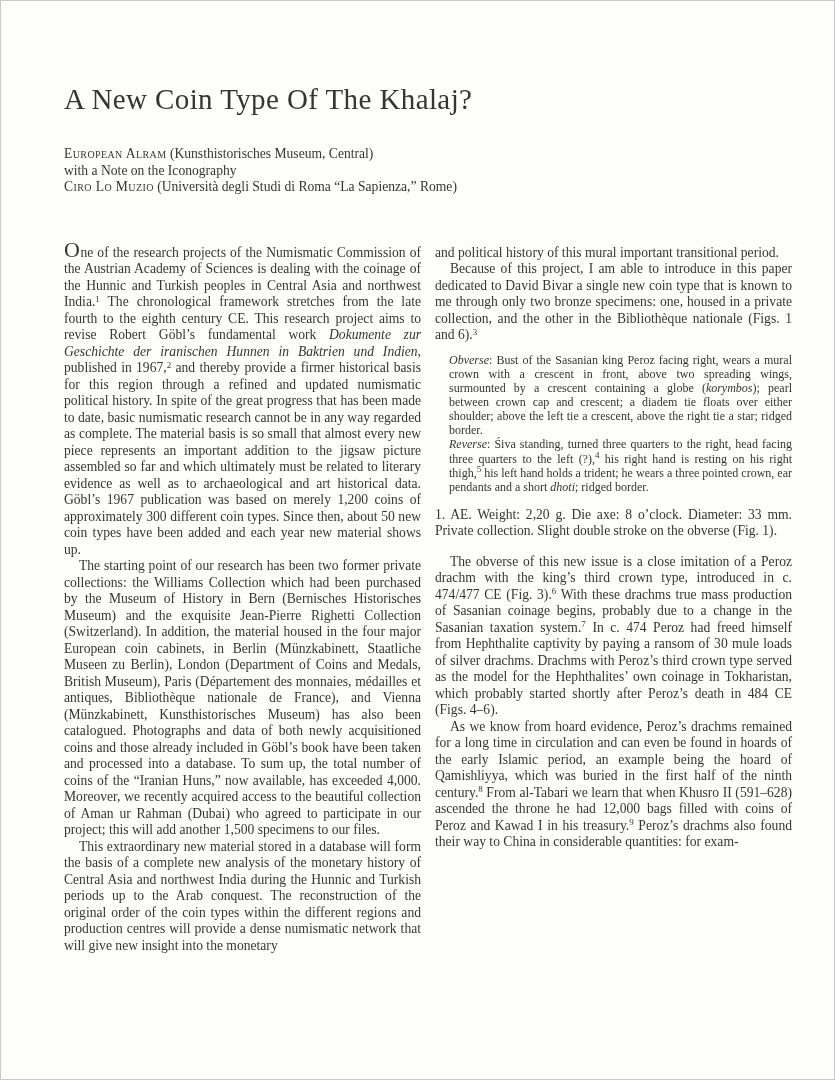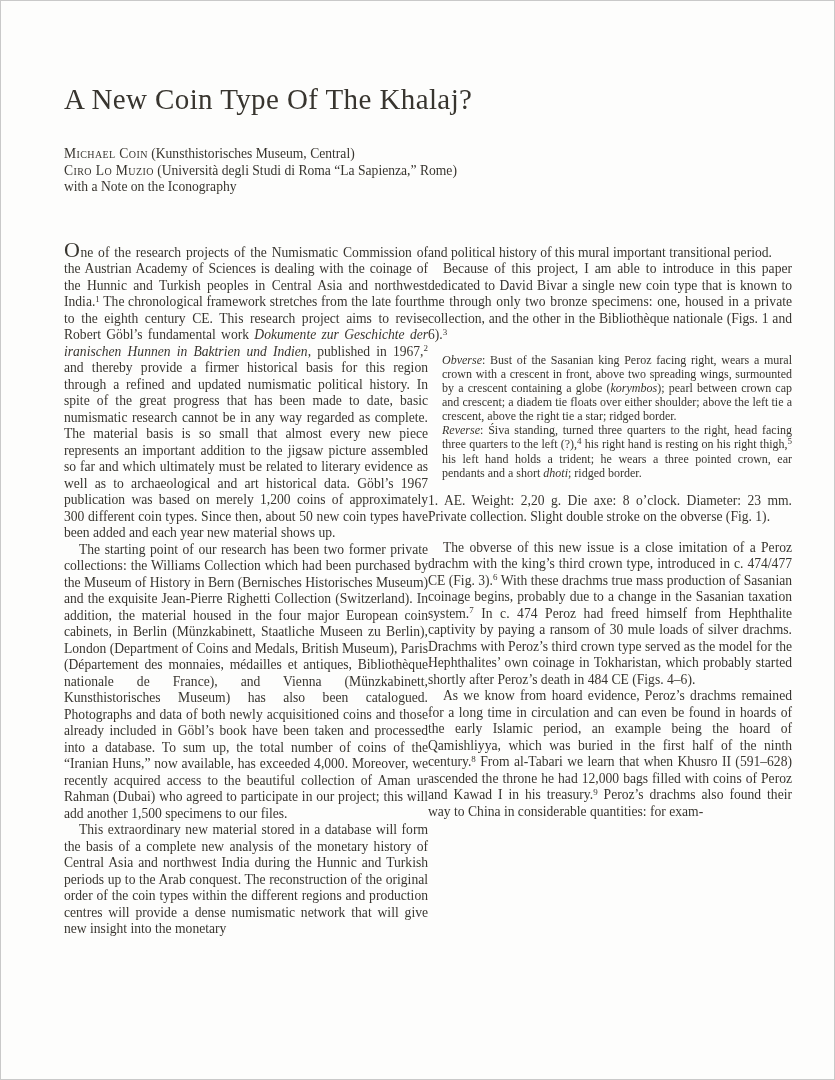--- a/index.html
+++ b/index.html
@@ -29,21 +29,21 @@
   .authors {
     font-size: 13.5px;
     line-height: 17.5px;
   }
   .authors .para {
     text-align: left;
     text-indent: 0;
   }
   .columns {
     display: flex;
-    gap: 0;
+    gap: 14px;
     margin-top: 49px;
   }
   .col {
     flex: 1 1 0;
     min-width: 0;
   }
   .para {
     margin: 0;
     font-size: 13.6px;
     line-height: 16.5px;
@@ -73,34 +73,34 @@
     top: -4.5px;
   }
 </style>
 </head>
 <body>
 
 <div class="page">
   <h1 class="title">A New Coin Type Of The Khalaj?</h1>
 
   <div class="authors">
-      <p class="para"><span class="sc">Michael Coin</span><span> (Kunsthistorisches Museum, Central)</span></p>
+      <p class="para"><span class="sc">European Alram</span><span> (Kunsthistorisches Museum, Central)</span></p>
+      <p class="para"><span>with a Note on the Iconography</span></p>
       <p class="para"><span class="sc">Ciro Lo Muzio</span><span> (Università degli Studi di Roma “La Sapienza,” Rome)</span></p>
-      <p class="para"><span>with a Note on the Iconography</span></p>
     </div>
 
   <div class="columns">
     <div class="col">
         <p class="para"><span class="init">O</span><span>ne of the research projects of the Numismatic Commission of the Austrian Academy of Sciences is dealing with the coinage of the Hunnic and Turkish peoples in Central Asia and northwest India.</span><sup>1</sup><span> The chronological framework stretches from the late fourth to the eighth century CE. This research project aims to revise Robert Göbl’s fundamental work </span><span class="i">Dokumente zur Geschichte der iranischen Hunnen in Baktrien und Indien</span><span>, published in 1967,</span><sup>2</sup><span> and thereby provide a firmer historical basis for this region through a refined and updated numismatic political history. In spite of the great progress that has been made to date, basic numismatic research cannot be in any way regarded as complete. The material basis is so small that almost every new piece represents an important addition to the jigsaw picture assembled so far and which ultimately must be related to literary evidence as well as to archaeological and art historical data. Göbl’s 1967 publication was based on merely 1,200 coins of approximately 300 different coin types. Since then, about 50 new coin types have been added and each year new material shows up.</span></p>
         <p class="para indent"><span>The starting point of our research has been two former private collections: the Williams Collection which had been purchased by the Museum of History in Bern (Bernisches Historisches Museum) and the exquisite Jean-Pierre Righetti Collection (Switzerland). In addition, the material housed in the four major European coin cabinets, in Berlin (Münzkabinett, Staatliche Museen zu Berlin), London (Department of Coins and Medals, British Museum), Paris (Département des monnaies, médailles et antiques, Bibliothèque nationale de France), and Vienna (Münzkabinett, Kunsthistorisches Museum) has also been catalogued. Photographs and data of both newly acquisitioned coins and those already included in Göbl’s book have been taken and processed into a database. To sum up, the total number of coins of the “Iranian Huns,” now available, has exceeded 4,000. Moreover, we recently acquired access to the beautiful collection of Aman ur Rahman (Dubai) who agreed to participate in our project; this will add another 1,500 specimens to our files.</span></p>
         <p class="para indent"><span>This extraordinary new material stored in a database will form the basis of a complete new analysis of the monetary history of Central Asia and northwest India during the Hunnic and Turkish periods up to the Arab conquest. The reconstruction of the original order of the coin types within the different regions and production centres will provide a dense numismatic network that will give new insight into the monetary</span></p>
       </div>
     <div class="col">
         <p class="para"><span>and political history of this mural important transitional period.</span></p>
         <p class="para indent"><span>Because of this project, I am able to introduce in this paper dedicated to David Bivar a single new coin type that is known to me through only two bronze specimens: one, housed in a private collection, and the other in the Bibliothèque nationale (Figs. 1 and 6).</span><sup>3</sup></p>
         <p class="para small small-start"><span class="i">Obverse</span><span>: Bust of the Sasanian king Peroz facing right, wears a mural crown with a crescent in front, above two spreading wings, surmounted by a crescent containing a globe (</span><span class="i">korymbos</span><span>); pearl between crown cap and crescent; a diadem tie floats over either shoulder; above the left tie a crescent, above the right tie a star; ridged border.</span></p>
         <p class="para small"><span class="i">Reverse</span><span>: Śiva standing, turned three quarters to the right, head facing three quarters to the left (?),</span><sup>4</sup><span> his right hand is resting on his right thigh,</span><sup>5</sup><span> his left hand holds a trident; he wears a three pointed crown, ear pendants and a short </span><span class="i">dhoti</span><span>; ridged border.</span></p>
-        <p class="para item"><span>1. AE. Weight: 2,20 g. Die axe: 8 o’clock. Diameter: 23 mm. Private collection. Slight double stroke on the obverse (Fig. 1).</span></p>
+        <p class="para item"><span>1. AE. Weight: 2,20 g. Die axe: 8 o’clock. Diameter: 33 mm. Private collection. Slight double stroke on the obverse (Fig. 1).</span></p>
         <p class="para indent gap"><span>The obverse of this new issue is a close imitation of a Peroz drachm with the king’s third crown type, introduced in c. 474/477 CE (Fig. 3).</span><sup>6</sup><span> With these drachms true mass production of Sasanian coinage begins, probably due to a change in the Sasanian taxation system.</span><sup>7</sup><span> In c. 474 Peroz had freed himself from Hephthalite captivity by paying a ransom of 30 mule loads of silver drachms. Drachms with Peroz’s third crown type served as the model for the Hephthalites’ own coinage in Tokharistan, which probably started shortly after Peroz’s death in 484 CE (Figs. 4–6).</span></p>
         <p class="para indent"><span>As we know from hoard evidence, Peroz’s drachms remained for a long time in circulation and can even be found in hoards of the early Islamic period, an example being the hoard of Qamishliyya, which was buried in the first half of the ninth century.</span><sup>8</sup><span> From al-Tabari we learn that when Khusro II (591–628) ascended the throne he had 12,000 bags filled with coins of Peroz and Kawad I in his treasury.</span><sup>9</sup><span> Peroz’s drachms also found their way to China in considerable quantities: for exam-</span></p>
       </div>
   </div>
 </div>
 
 </body></html>

